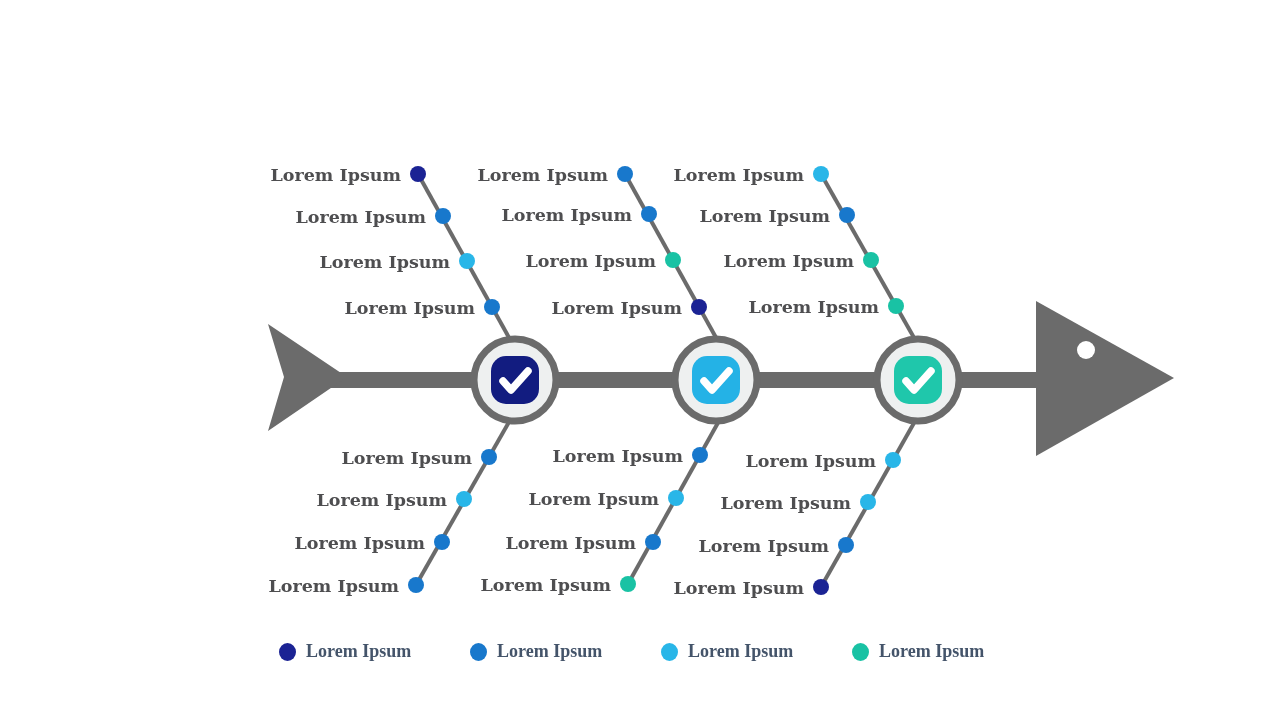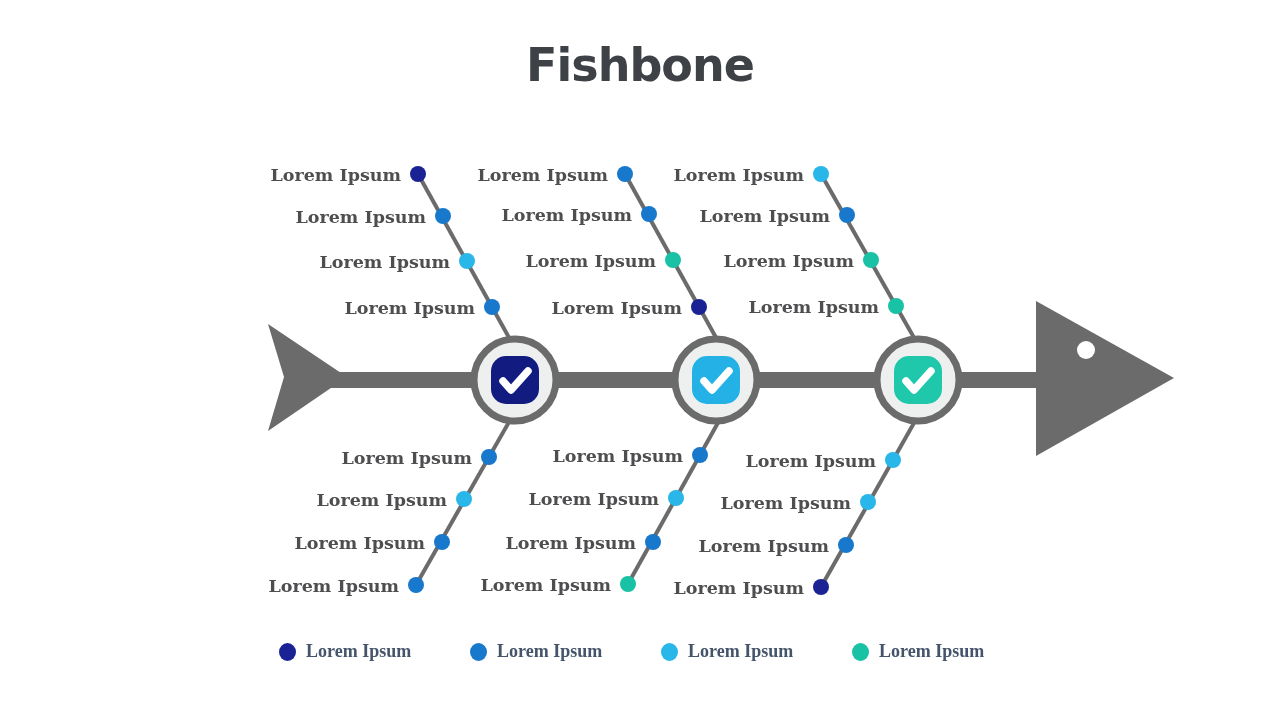--- a/index.html
+++ b/index.html
@@ -27,21 +27,20 @@
   }
   .legend-label{
     font-family:"Liberation Serif",serif;font-weight:700;font-size:18px;color:#44546a;
     white-space:nowrap;
   }
 </style>
 </head>
 <body>
 
 <div class="stage">
-  <h1 class="page-title">Fishbone</h1>
   <svg class="diagram" id="diagram" viewBox="0 0 1280 720" xmlns="http://www.w3.org/2000/svg">
       <line x1="532.6165413533835" y1="380" x2="418" y2="174" stroke="#6b6b6b" stroke-width="4"></line>
       <line x1="739.6165413533835" y1="380" x2="625" y2="174" stroke="#6b6b6b" stroke-width="4"></line>
       <line x1="938.0454545454545" y1="380" x2="821" y2="174" stroke="#6b6b6b" stroke-width="4"></line>
       <line x1="532.9140625" y1="380" x2="416" y2="585" stroke="#6b6b6b" stroke-width="4"></line>
       <line x1="741.8604651162791" y1="380" x2="628" y2="584" stroke="#6b6b6b" stroke-width="4"></line>
       <line x1="938.3543307086615" y1="380" x2="821" y2="587" stroke="#6b6b6b" stroke-width="4"></line>
       <rect x="300" y="372" width="748" height="16" fill="#6b6b6b"></rect>
       <polygon points="268,324 347,377 268,431 284,377" fill="#6b6b6b"></polygon>
       <polygon points="1036,301 1174,378 1036,456" fill="#6b6b6b"></polygon>

